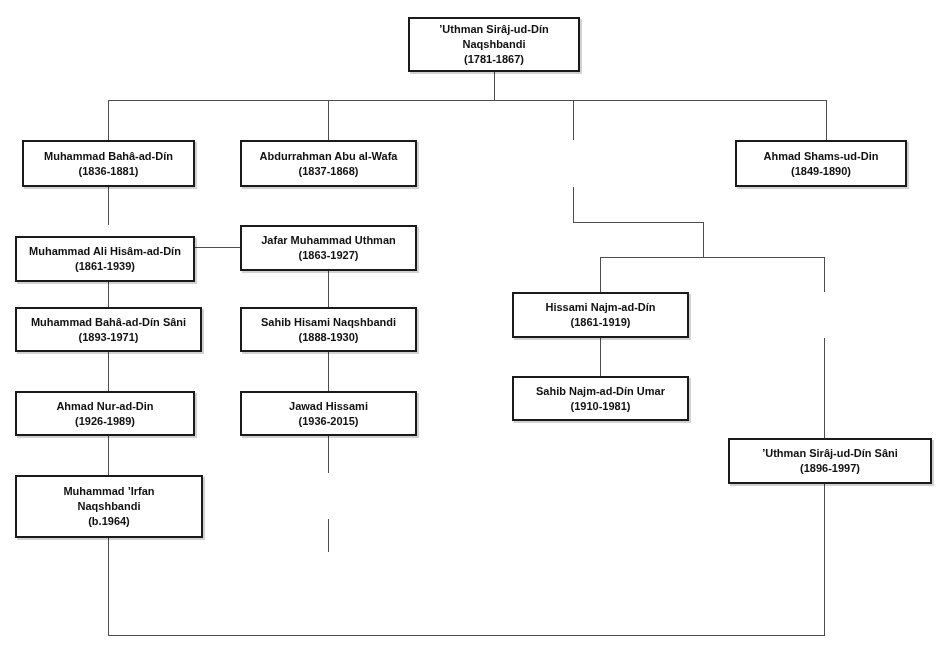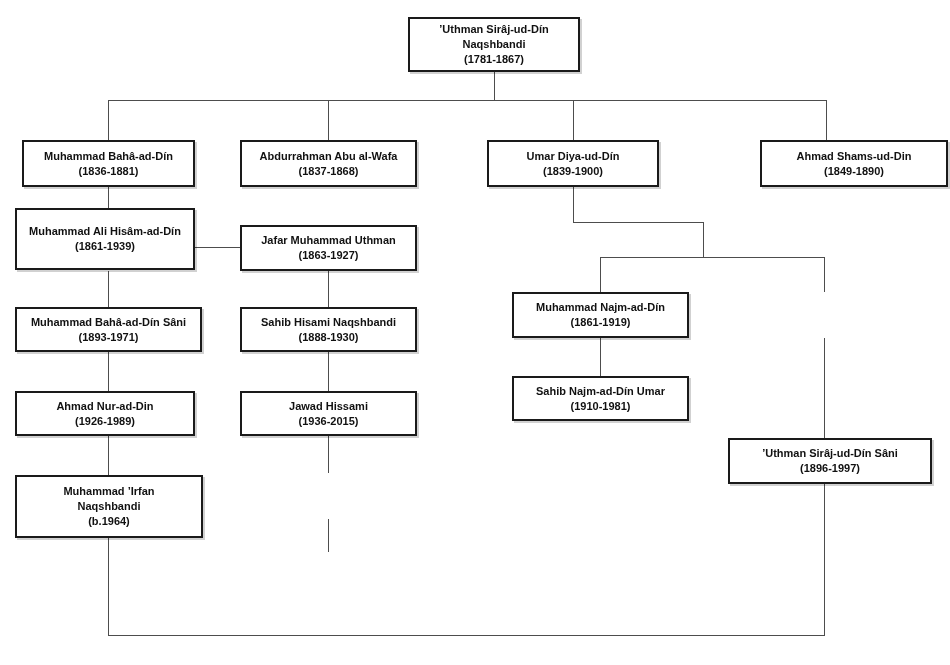--- a/index.html
+++ b/index.html
@@ -63,48 +63,44 @@
   </div>
 
   <div class="node" style="left:22px;top:140px;width:173px;height:47px">
     <div class="nm">Muhammad Bahâ-ad-Dín</div>
     <div class="yr">(1836-1881)</div>
   </div>
   <div class="node" style="left:240px;top:140px;width:177px;height:47px">
     <div class="nm">Abdurrahman Abu al-Wafa</div>
     <div class="yr">(1837-1868)</div>
   </div>
-  <div class="node" style="left:487px;top:140px;width:172px;height:47px">
-    <div class="nm">Umar Diya-ud-Dín</div>
-    <div class="yr">(1839-1900)</div>
-  </div>
-  <div class="node" style="left:760px;top:140px;width:188px;height:47px">
+  <div class="node" style="left:735px;top:140px;width:172px;height:47px">
     <div class="nm">Ahmad Shams-ud-Din</div>
     <div class="yr">(1849-1890)</div>
   </div>
 
-  <div class="node" style="left:15px;top:208px;width:180px;height:62px">
+  <div class="node" style="left:15px;top:236px;width:180px;height:46px">
     <div class="nm">Muhammad Ali Hisâm-ad-Dín</div>
     <div class="yr">(1861-1939)</div>
   </div>
   <div class="node" style="left:240px;top:225px;width:177px;height:46px">
     <div class="nm">Jafar Muhammad Uthman</div>
     <div class="yr">(1863-1927)</div>
   </div>
 
   <div class="node" style="left:15px;top:307px;width:187px;height:45px">
     <div class="nm">Muhammad Bahâ-ad-Dín Sâni</div>
     <div class="yr">(1893-1971)</div>
   </div>
   <div class="node" style="left:240px;top:307px;width:177px;height:45px">
     <div class="nm">Sahib Hisami Naqshbandi</div>
     <div class="yr">(1888-1930)</div>
   </div>
   <div class="node" style="left:512px;top:292px;width:177px;height:46px">
-    <div class="nm">Muhammad Najm-ad-Dín</div>
+    <div class="nm">Hissami Najm-ad-Dín</div>
     <div class="yr">(1861-1919)</div>
   </div>
 
   <div class="node" style="left:15px;top:391px;width:180px;height:45px">
     <div class="nm">Ahmad Nur-ad-Din</div>
     <div class="yr">(1926-1989)</div>
   </div>
   <div class="node" style="left:240px;top:391px;width:177px;height:45px">
     <div class="nm">Jawad Hissami</div>
     <div class="yr">(1936-2015)</div>

